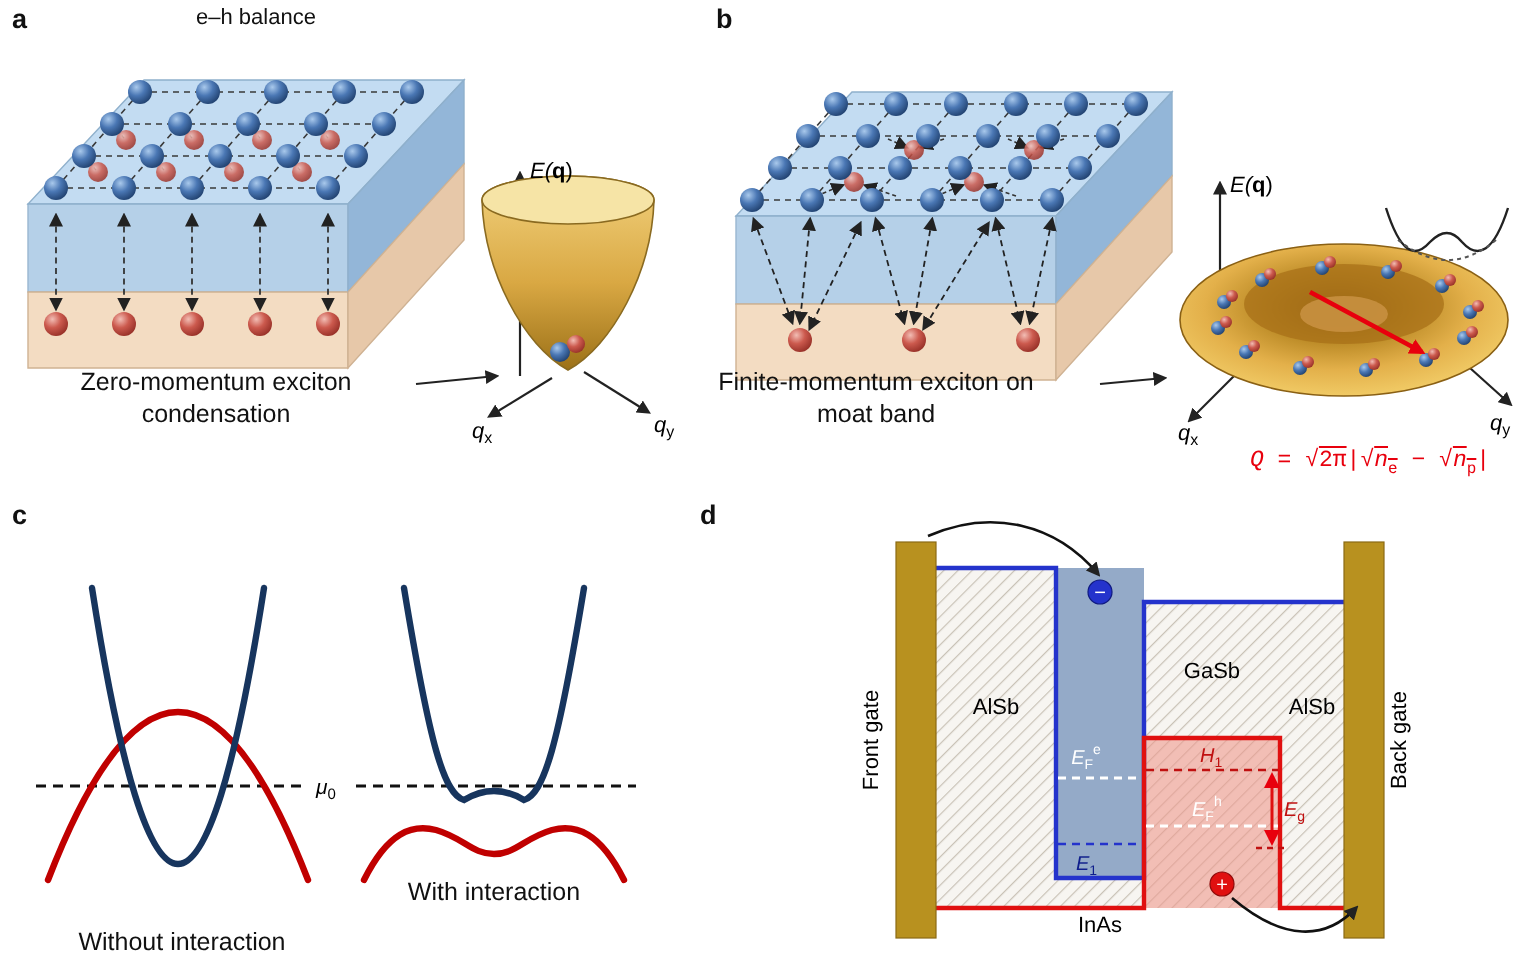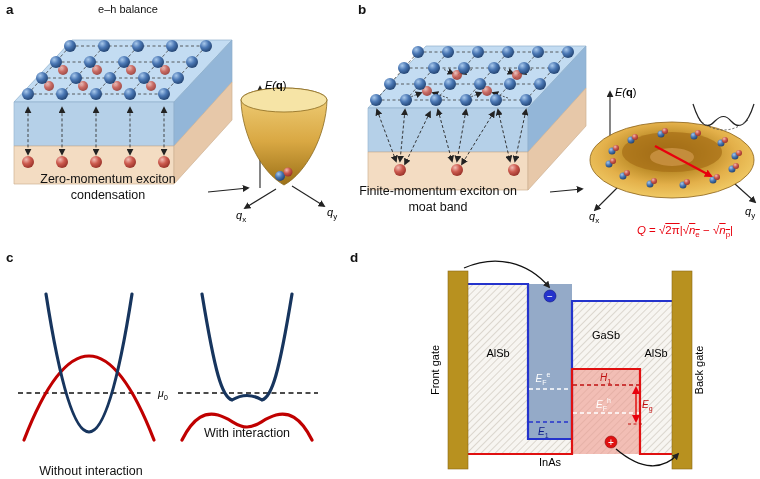--- a/index.html
+++ b/index.html
@@ -2,21 +2,21 @@
 <html><head>
 <meta charset="utf-8">
 <style>
   html,body{margin:0;padding:0;background:#fff;}
   .fig{position:relative;width:760px;height:479px;background:#fff;
        font-family:"Liberation Sans",sans-serif;color:#111;overflow:hidden;}
   .abs{position:absolute;overflow:visible;}
   .plabel{position:absolute;font-weight:bold;font-size:13.5px;}
   .ptitle{position:absolute;font-size:11px;text-align:center;}
   .cap{position:absolute;font-size:12.5px;text-align:center;line-height:1.25;}
-  .eq{position:absolute;font-size:11.5px;color:#e8000d;text-align:center;white-space:nowrap;}
+  .eq{position:absolute;font-size:11.5px;color:#e8000d;text-align:center;white-space:nowrap;font-family:Liberation Mono, monospace;}
   .eq .ov{text-decoration:overline;}
   .eq sub{font-size:8px;}
   .eq i{font-style:italic;}
   svg{overflow:visible;}
   svg text{font-family:"Liberation Sans",sans-serif;}
 </style>
 </head>
 <body>
 
 <div class="fig">
@@ -154,21 +154,21 @@
     <ellipse cx="52" cy="28" rx="43" ry="12" fill="#f6e4a6" stroke="#8a6a20" stroke-width="0.8"></ellipse>
     <g>
       <circle cx="48" cy="104" r="5" fill="url(#gradE)"></circle>
       <circle cx="56" cy="100" r="4.5" fill="url(#gradH)"></circle>
     </g>
     <text x="33" y="17" font-size="11"><tspan font-style="italic">E(</tspan><tspan font-weight="bold">q</tspan><tspan>)</tspan></text>
     <text x="4" y="147" font-size="11"><tspan font-style="italic">q</tspan><tspan dy="2.5" font-size="8">x</tspan></text>
     <text x="95" y="144" font-size="11"><tspan font-style="italic">q</tspan><tspan dy="2.5" font-size="8">y</tspan></text>
   </svg>
 
-  <div class="cap" style="left:8px;top:172px;width:200px">Zero-momentum exciton condensation</div>
+  <div class="cap" style="left:8px;top:184px;width:200px">Zero-momentum exciton condensation</div>
   <svg class="abs" style="left:206px;top:183px" width="48" height="14">
     <line x1="2" y1="9" x2="42" y2="5" stroke="#222" stroke-width="1.1" marker-end="url(#arrD)"></line>
   </svg>
 
   <div class="plabel" style="left:358px;top:2px">b</div>
 
   <svg class="abs" style="left:360px;top:20px" width="235" height="190" viewBox="0 0 235 190">
     <g>
       <polygon points="8,88 168,88 226,26 66,26" fill="#c3dcf2" stroke="#8fb0cc" stroke-width="0.7"></polygon>
       <polygon points="8,88 168,88 168,132 8,132" fill="#aecbe6" opacity="0.9" stroke="#8fb0cc" stroke-width="0.7"></polygon>
@@ -332,21 +332,21 @@
     <text x="144" y="109" font-size="10.5"><tspan font-style="italic">μ</tspan><tspan dy="2.5" font-size="7.5">0</tspan></text>
   </svg>
 
   <svg class="abs" style="left:170px;top:288px" width="155" height="160" viewBox="0 0 155 160">
     <line x1="8" y1="105" x2="148" y2="105" stroke="#111" stroke-width="1.4" stroke-dasharray="5 3.5"></line>
     <path d="M 12,152 C 24,128 36,124 48,127 C 62,131 66,139 77,139 C 88,139 92,131 106,127 C 118,124 130,128 142,152" fill="none" stroke="#c00000" stroke-width="3.2" stroke-linecap="round"></path>
     <path d="M 32,6 C 45,85 52,109 62,112 Q 77,103 92,112 C 102,109 109,85 122,6" fill="none" stroke="#17355e" stroke-width="3.2" stroke-linecap="round"></path>
   </svg>
 
   <div class="cap" style="left:16px;top:464px;width:150px">Without interaction</div>
-  <div class="cap" style="left:172px;top:426px;width:150px">With interaction</div>
+  <div class="cap" style="left:172px;top:439px;width:150px">With interaction</div>
 
   <div class="plabel" style="left:350px;top:250px">d</div>
 
   <svg class="abs" style="left:430px;top:256px" width="325" height="222" viewBox="0 0 325 222">
     <g fill="url(#hatch)">
       <rect x="38" y="28" width="60" height="170"></rect>
       <rect x="142" y="45" width="68" height="153"></rect>
       <rect x="210" y="45" width="32" height="153"></rect>
       <rect x="98" y="183" width="44" height="15"></rect>
     </g>

